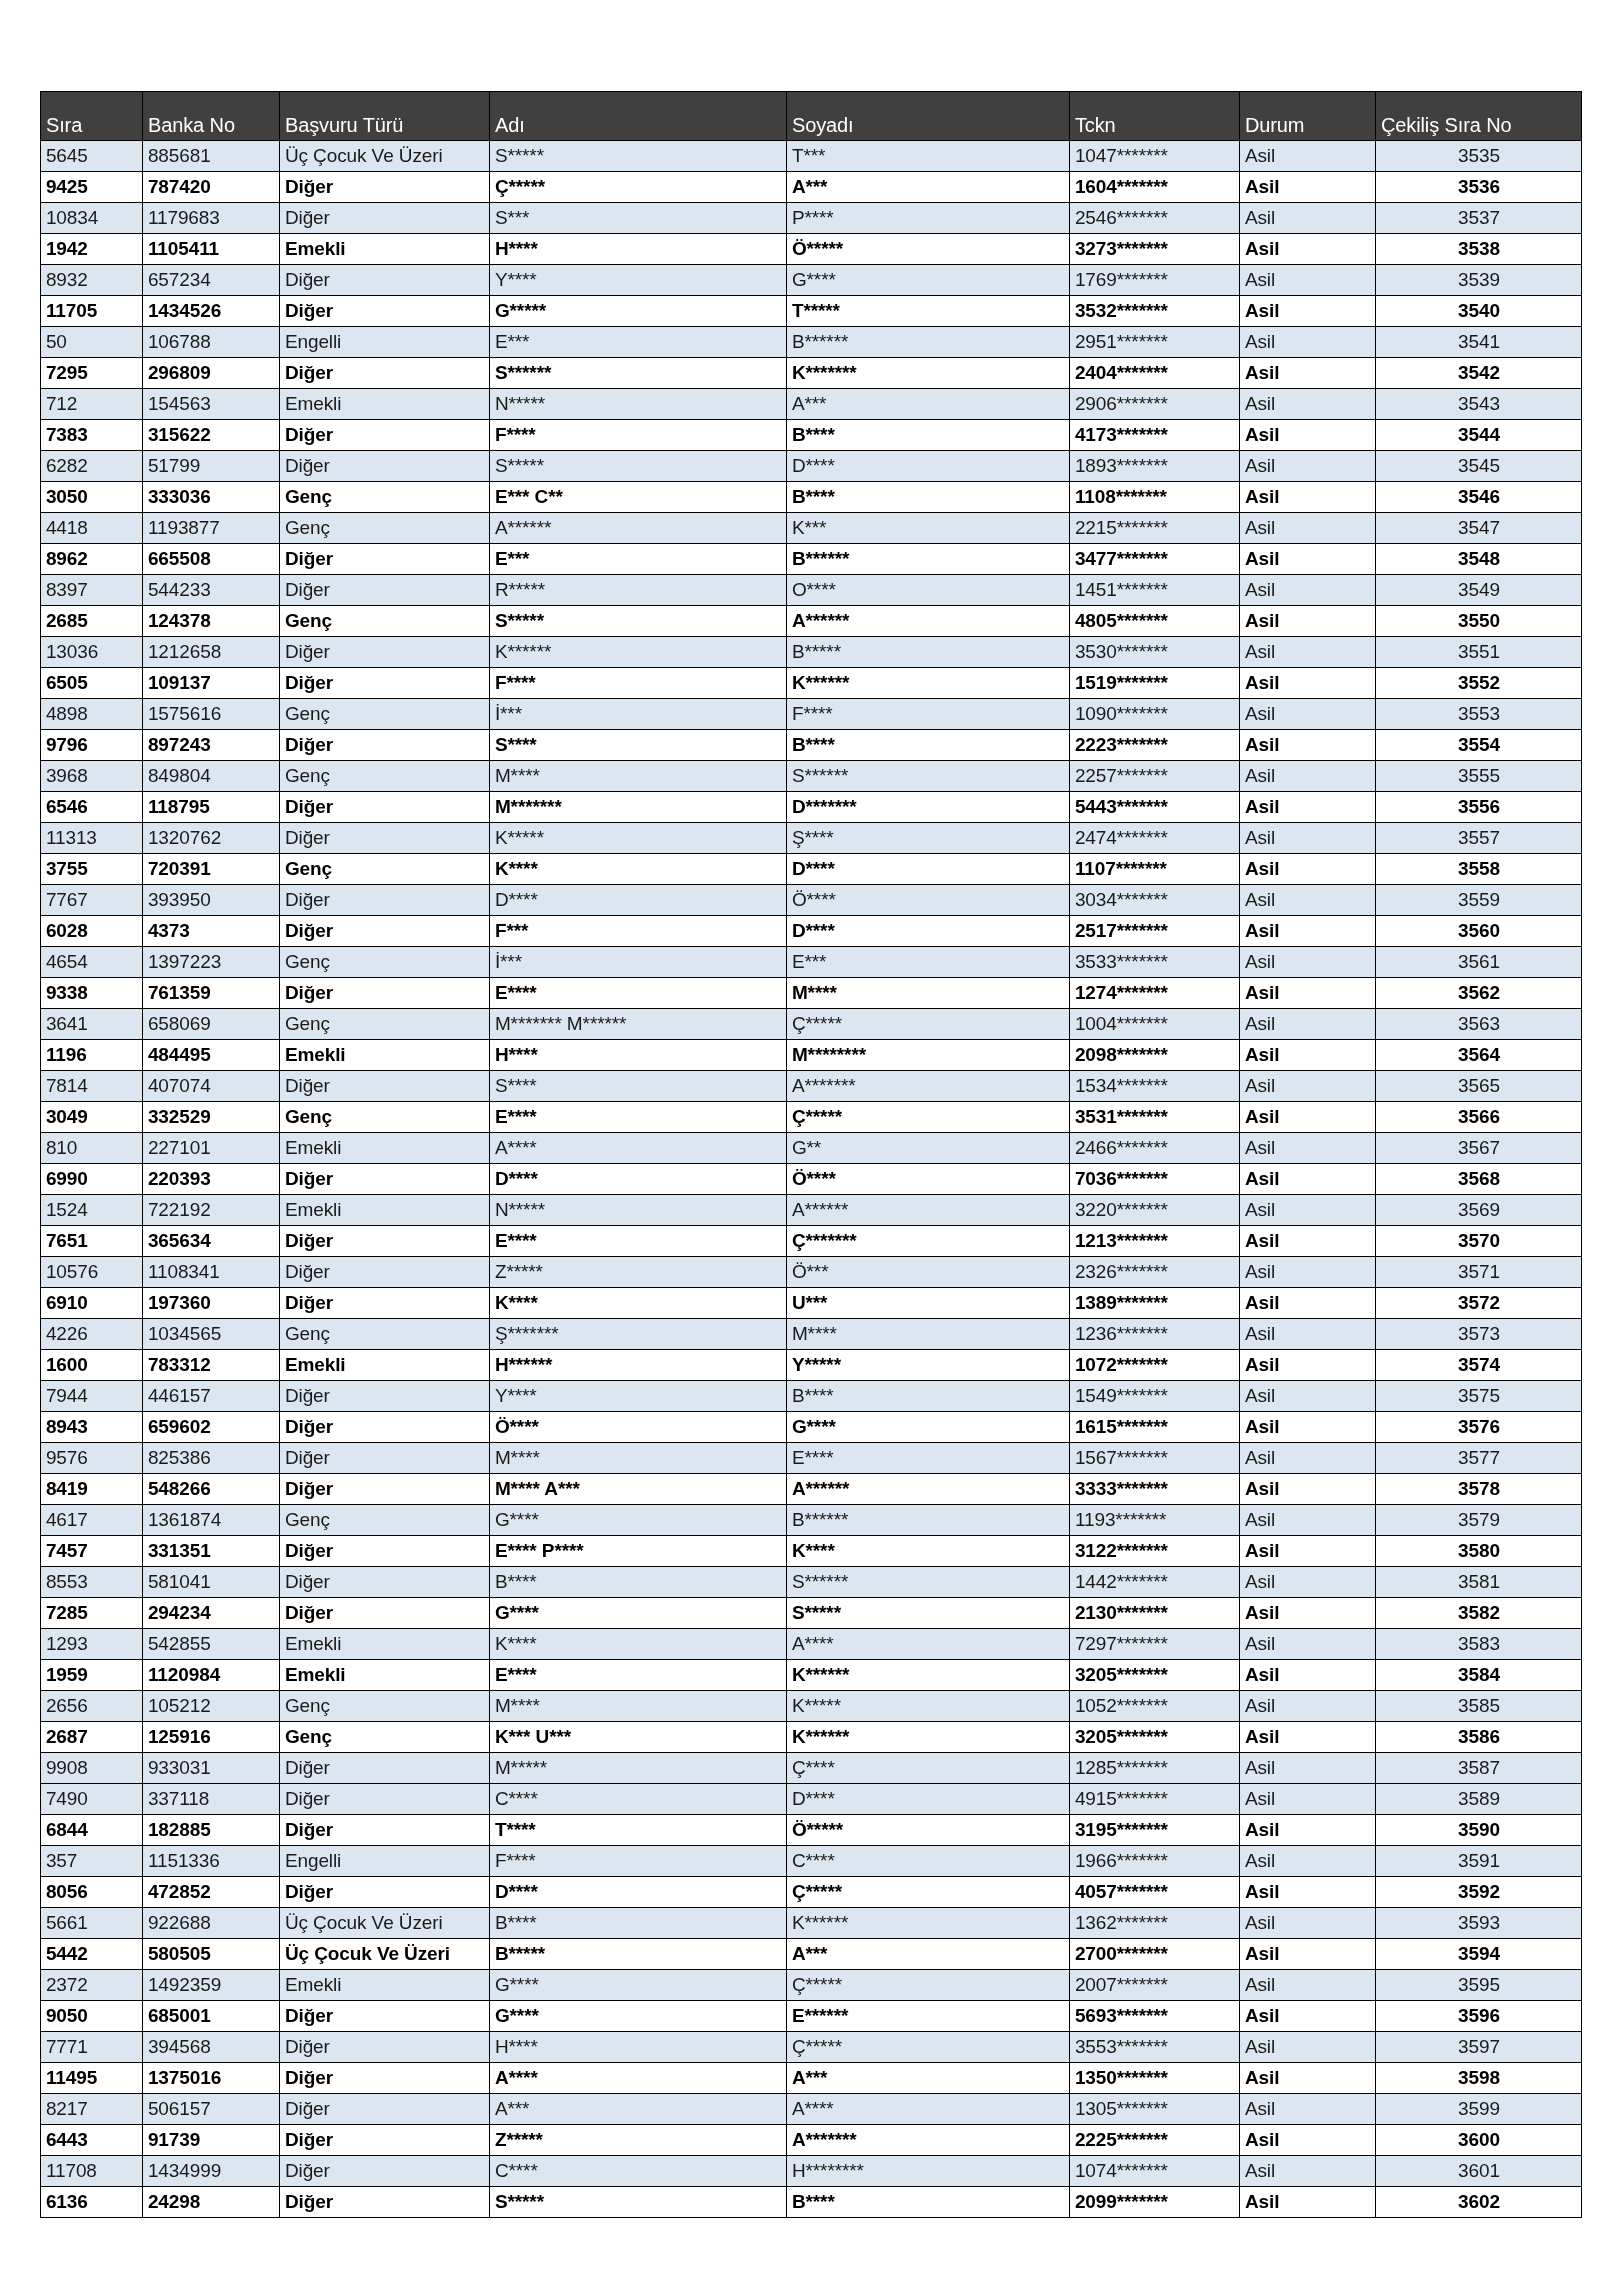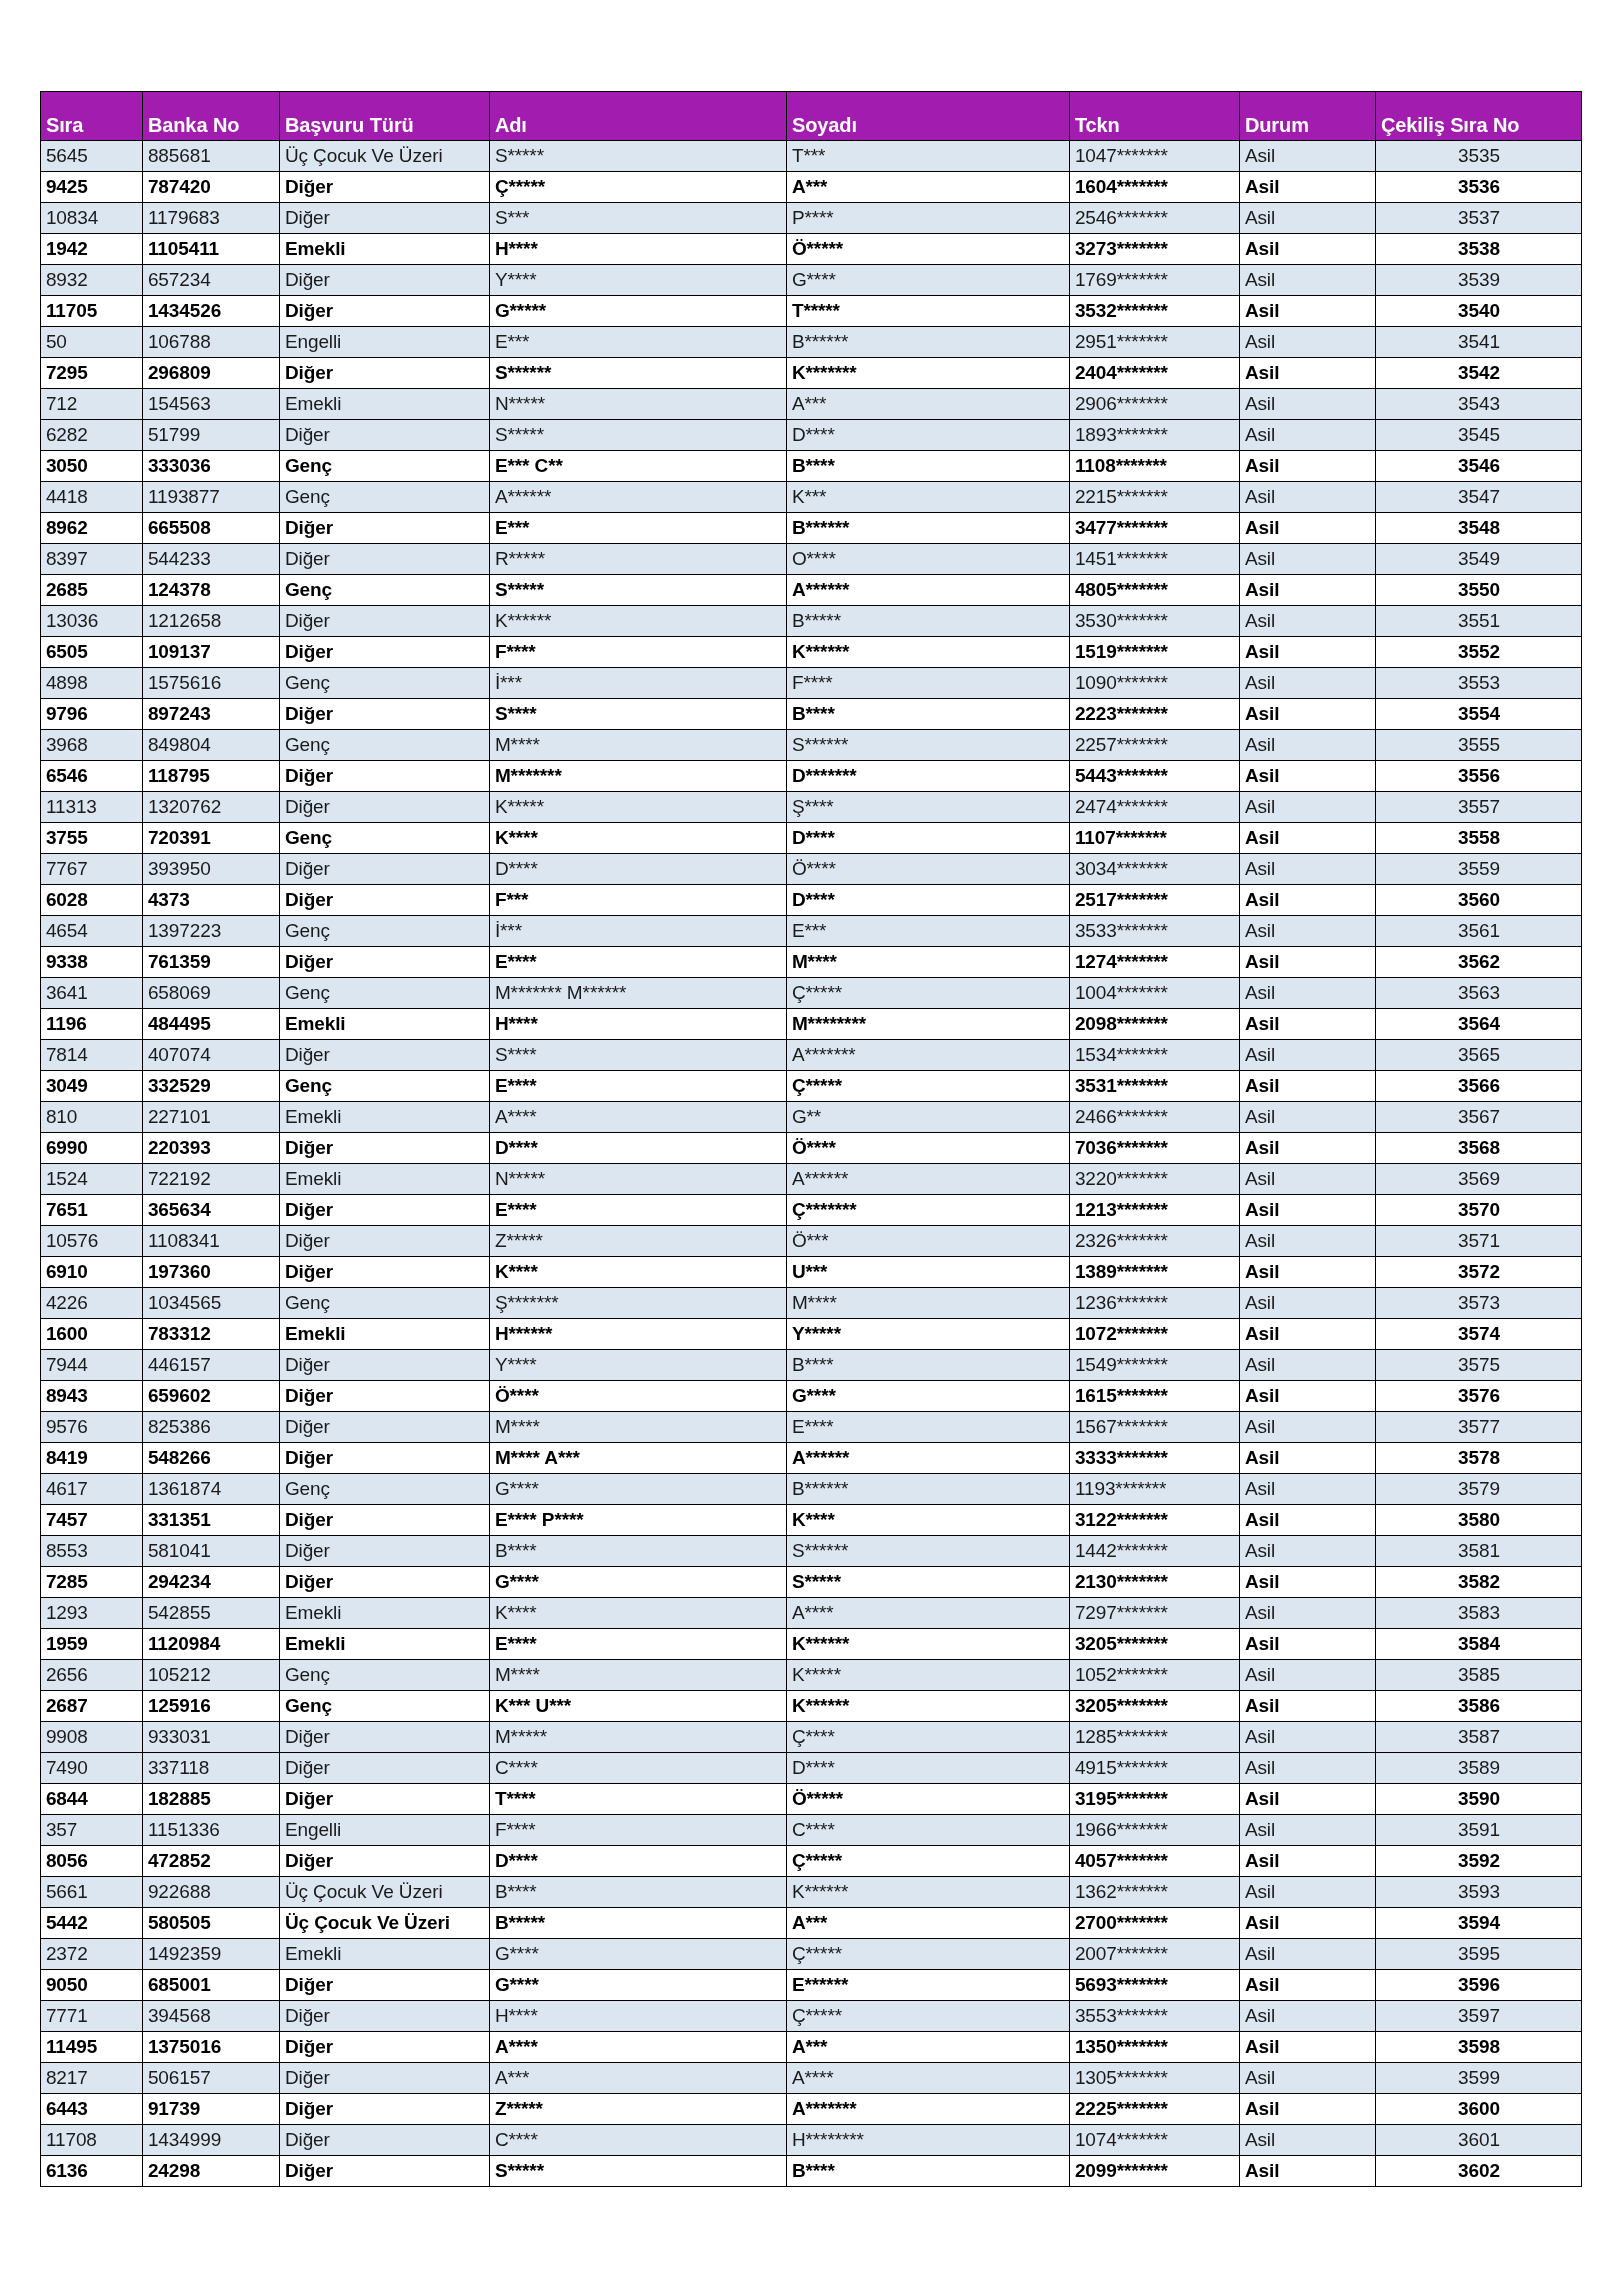--- a/index.html
+++ b/index.html
@@ -31,23 +31,23 @@
   table.lottery col.c-sira        { width: 102px; }
   table.lottery col.c-banka       { width: 137px; }
   table.lottery col.c-basvuru     { width: 210px; }
   table.lottery col.c-adi         { width: 297px; }
   table.lottery col.c-soyadi      { width: 283px; }
   table.lottery col.c-tckn        { width: 170px; }
   table.lottery col.c-durum       { width: 136px; }
   table.lottery col.c-cekilis     { width: 206px; }
 
   thead th {
-    background: #a21caf;
+    background: #404040;
     color: #ffffff;
-    font-weight: bold;
+    font-weight: normal;
     font-size: 20px;
     text-align: left;
     vertical-align: bottom;
     height: 45px;
     padding: 0 3.9px 2.9px 4.9px;
     border: 1.6px solid #000000;
     letter-spacing: -0.1px;
   }
   thead th.ta-center { text-align: left; }
 
@@ -184,20 +184,30 @@
         <tr class="even">
           <td>712</td>
           <td>154563</td>
           <td>Emekli</td>
           <td>N*****</td>
           <td>A***</td>
           <td>2906*******</td>
           <td>Asil</td>
           <td class="ta-center">3543</td>
         </tr>
+        <tr class="odd">
+          <td>7383</td>
+          <td>315622</td>
+          <td>Diğer</td>
+          <td>F****</td>
+          <td>B****</td>
+          <td>4173*******</td>
+          <td>Asil</td>
+          <td class="ta-center">3544</td>
+        </tr>
         <tr class="even">
           <td>6282</td>
           <td>51799</td>
           <td>Diğer</td>
           <td>S*****</td>
           <td>D****</td>
           <td>1893*******</td>
           <td>Asil</td>
           <td class="ta-center">3545</td>
         </tr>

